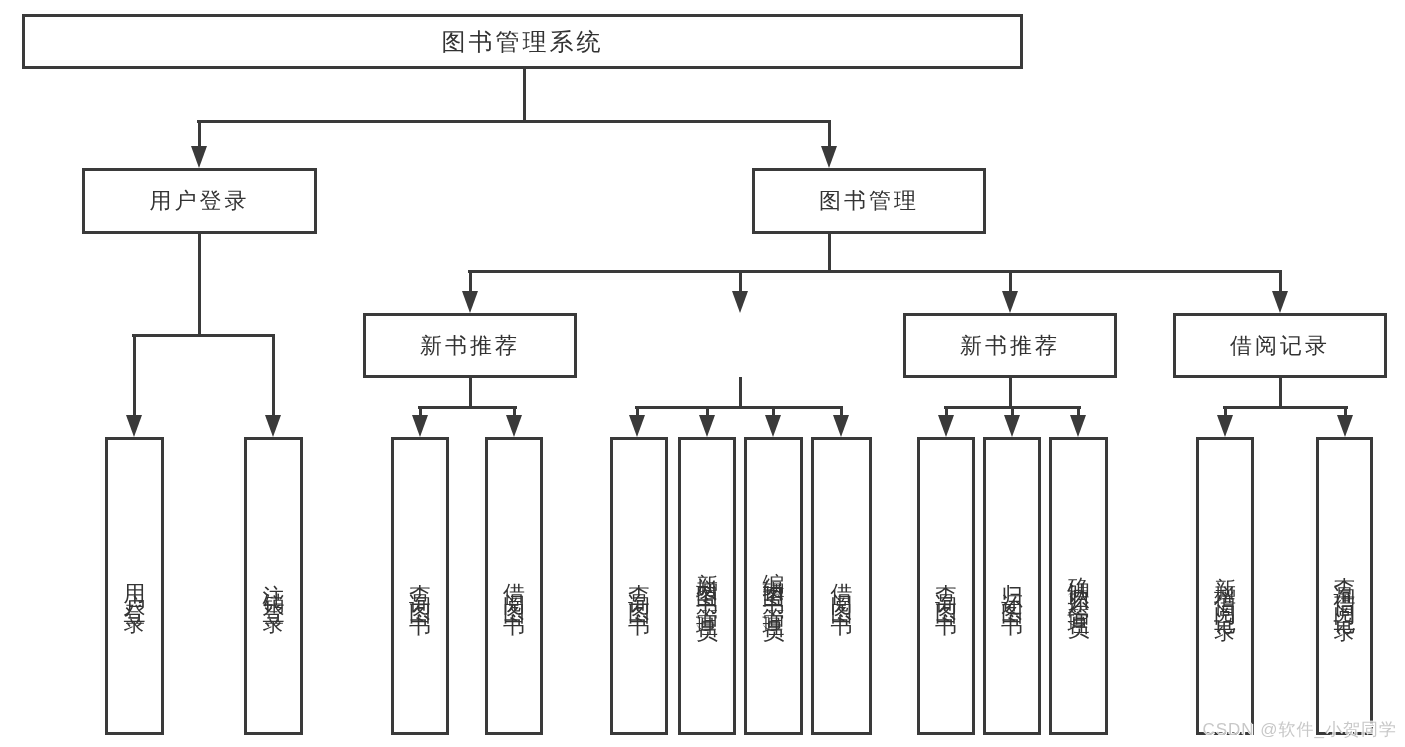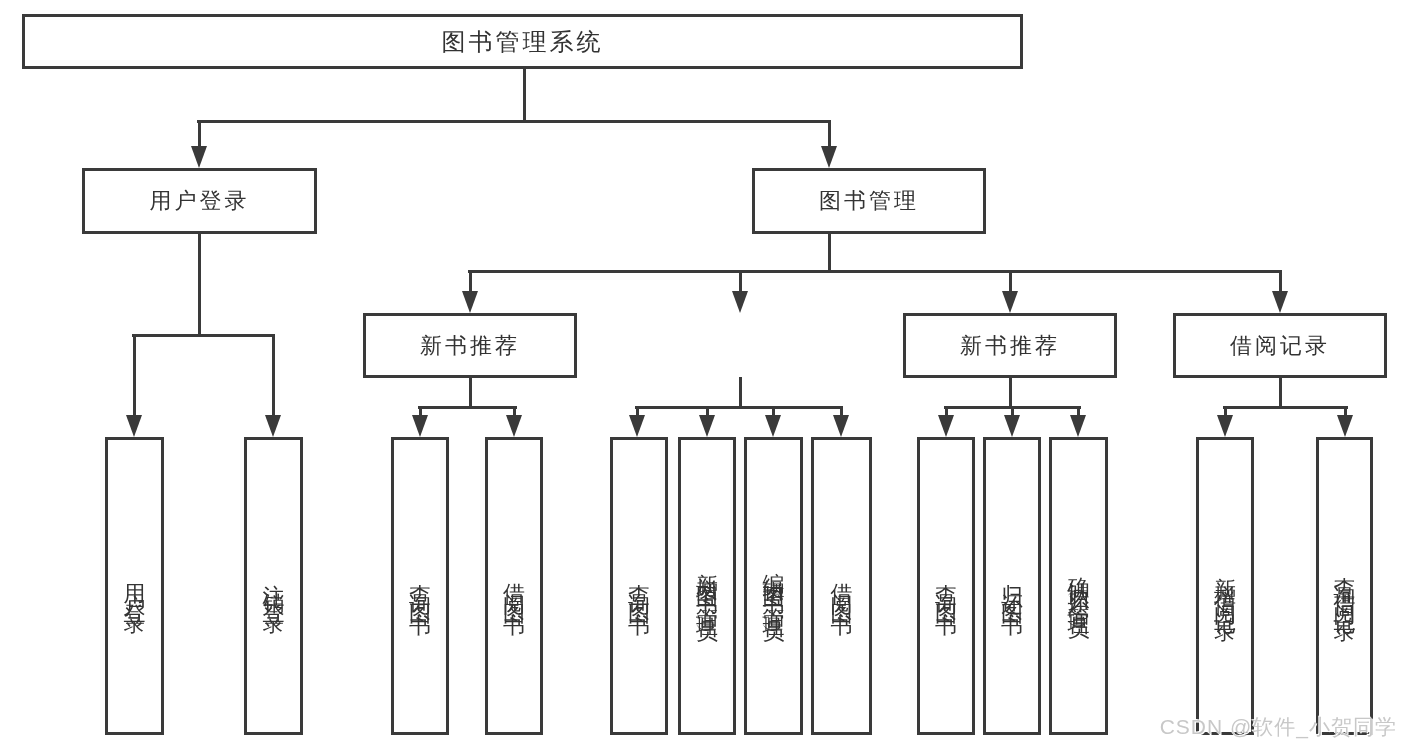--- a/index.html
+++ b/index.html
@@ -52,21 +52,21 @@
     width: 0; height: 0;
     border-left: 8px solid transparent;
     border-right: 8px solid transparent;
     border-top: 22px solid var(--line);
   }
 
   .watermark {
     position: absolute;
     right: 8px;
     bottom: 6px;
-    font-size: 21px;
+    font-size: 17px;
     color: var(--wm);
     letter-spacing: 1px;
     text-shadow: 1px 1px 0 #ffffff, -1px -1px 0 #ffffff;
     z-index: 10;
     white-space: nowrap;
   }
 </style>
 </head>
 <body>
 

